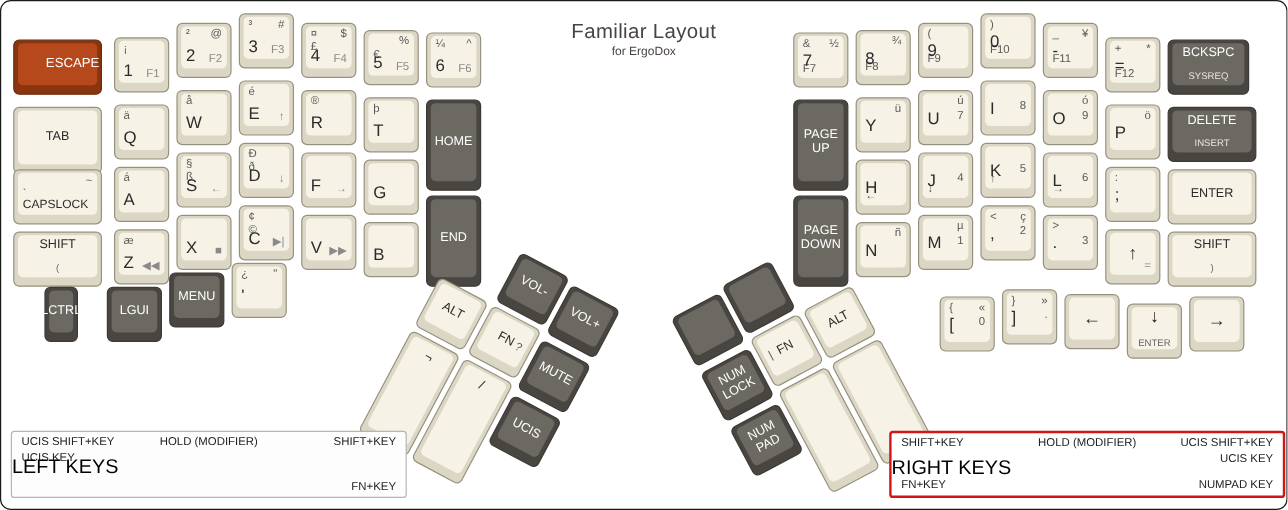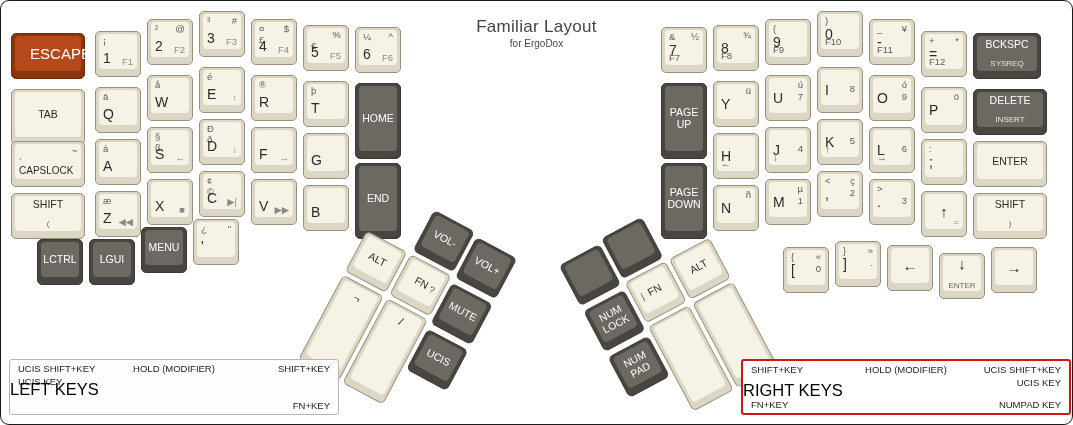--- a/index.html
+++ b/index.html
@@ -38,21 +38,21 @@
   .rh .lbl.main{top:13px;bottom:auto;}
   .key.small .lbl.main{font-size:10px;}
   .key.dark .lbl,.key.accent .lbl{color:#f2f0ec;}
   .key.dark .lbl.main,.key.accent .lbl.main{color:#ffffff;}
 
   .key.centered .cap{display:flex;flex-direction:column;align-items:center;justify-content:center;text-align:center;}
   .key.centered .lbl.main{position:static;font-size:10.5px;}
   .key.centered.big1 .lbl.main{font-size:15px;}
   .key.centered .lbl.sub{position:static;font-size:8px;margin-top:10px;color:#666;}
   .key.dark.centered .lbl.sub{color:#e8e6e2;}
-  .key.accent.centered .lbl.main{font-size:15px;margin-left:25px;}
+  .key.accent.centered .lbl.main{font-size:11px;margin-left:25px;}
   .key.toplbl .cap{display:flex;justify-content:center;align-items:flex-start;padding-top:6px;}
   .key.toplbl .lbl.main{position:static;font-size:11px;}
 
   .thumb{position:absolute;width:200px;height:160px;transform-origin:0 0;}
 
   
   .legend{
     position:absolute;top:358px;width:330px;height:56px;box-sizing:border-box;
     background:#fdfdfd;border:1px solid #b5b5b5;border-radius:3px;
   }
@@ -249,21 +249,21 @@
         <div class="cap">
           <span class="lbl br">▶▶</span>
           <span class="lbl main">V</span>
         </div>
       </div>
       <div class="key light lh big1" style="left: 302px; top: 184px; width: 46px; height: 46px;">
         <div class="cap">
           <span class="lbl main">B</span>
         </div>
       </div>
-      <div class="key dark lh centered" style="left: 36px; top: 238px; width: 46px; height: 46px;">
+      <div class="key dark lh centered" style="left: 36px; top: 238px; width: 28px; height: 46px;">
         <div class="cap">
           <span class="lbl main">LCTRL</span>
         </div>
       </div>
       <div class="key dark lh centered" style="left: 88px; top: 238px; width: 46px; height: 46px;">
         <div class="cap">
           <span class="lbl main">LGUI</span>
         </div>
       </div>
       <div class="key dark lh centered" style="left: 140px; top: 226px; width: 46px; height: 46px;">

